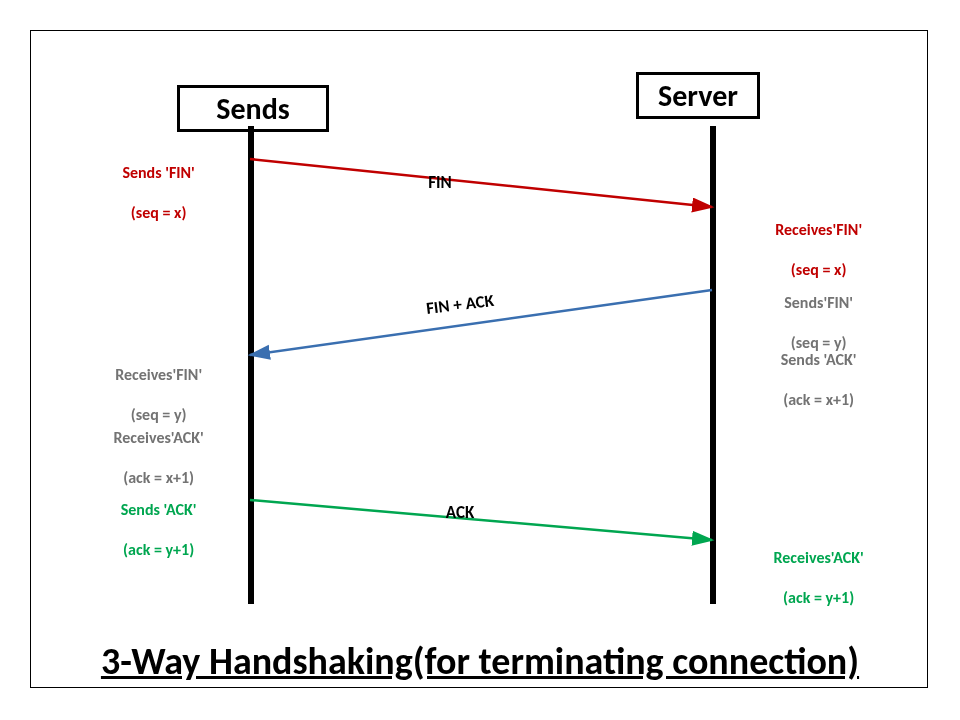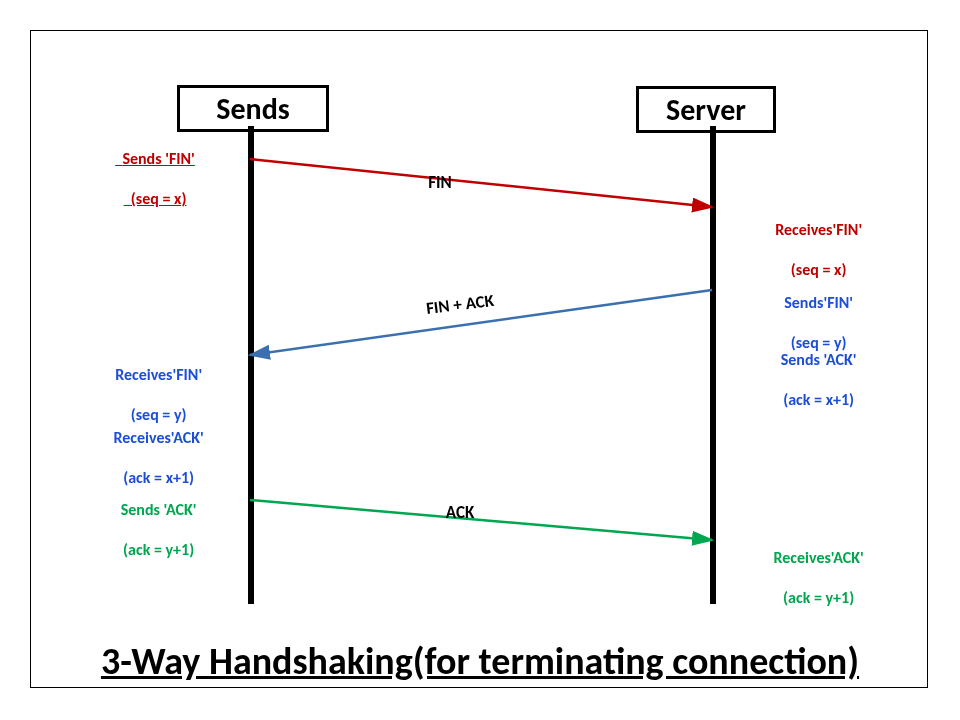--- a/index.html
+++ b/index.html
@@ -36,21 +36,21 @@
   }
   .annot {
     position: absolute;
     font-size: 16px;
     font-weight: 700;
     line-height: 1.25;
     text-align: center;
     white-space: pre;
   }
   .red   { color: #C00000; }
-  .blue  { color: #1d4ed8; text-align: center; }
+  .blue  { color: #737373; text-align: center; }
   .green { color: #00A650; }
   .msg-label {
     position: absolute;
     font-size: 17px;
     font-weight: 700;
     color: #000;
     text-align: center;
   }
   .title {
     position: absolute;
@@ -69,21 +69,21 @@
     height: 720px;
     pointer-events: none;
   }
 </style>
 </head>
 <body>
 
 <div class="frame"></div>
 
 <div class="header-box" style="left:177px; top:85px; width:152px;">Sends</div>
-<div class="header-box" style="left:636px; top:86px; width:140px;">Server</div>
+<div class="header-box" style="left:636px; top:72px; width:124px;">Server</div>
 
 <div class="lifeline" style="left:248px; top:126px; height:478px;"></div>
 <div class="lifeline" style="left:710px; top:126px; height:478px;"></div>
 
 <svg class="arrows">
   <defs>
     <marker id="ah-red" markerWidth="10" markerHeight="10" refX="8" refY="3" orient="auto">
       <path d="M0,0 L9,3 L0,6 Z" fill="#C00000"></path>
     </marker>
     <marker id="ah-blue" markerWidth="10" markerHeight="10" refX="8" refY="3" orient="auto">
@@ -95,21 +95,21 @@
   </defs>
   <line id="arrow-fin" stroke="#C00000" stroke-width="2.5" marker-end="url(#ah-red)" x1="250" y1="159" x2="712" y2="207"></line>
   <line id="arrow-finack" stroke="#3A6FB0" stroke-width="2.5" marker-end="url(#ah-blue)" x1="712" y1="290" x2="250" y2="355"></line>
   <line id="arrow-ack" stroke="#00A650" stroke-width="2.5" marker-end="url(#ah-green)" x1="250" y1="500" x2="712" y2="540"></line>
 </svg>
 
 <div class="msg-label" style="left:400px; top:172px; width:80px;">FIN</div>
 <div class="msg-label" style="left:400px; top:294px; width:120px; transform:rotate(-7deg);">FIN + ACK</div>
 <div class="msg-label" style="left:420px; top:488px; width:80px;margin-top:14px;">ACK</div>
 
-<div class="annot red" style="left:85px; top:129px; width:140px;text-decoration:underline;">
+<div class="annot red" style="left:85px; top:143px; width:140px;">
   <span>Sends 'FIN'</span><br>
   <span>(seq = x)</span>
 </div>
 <div class="annot blue" style="left:85px; top:345px; width:140px;">
   <span>Receives'FIN'</span><br>
   <span>(seq = y)</span>
 </div>
 <div class="annot blue" style="left:85px; top:408px; width:140px;">
   <span>Receives'ACK'</span><br>
   <span>(ack = x+1)</span>

